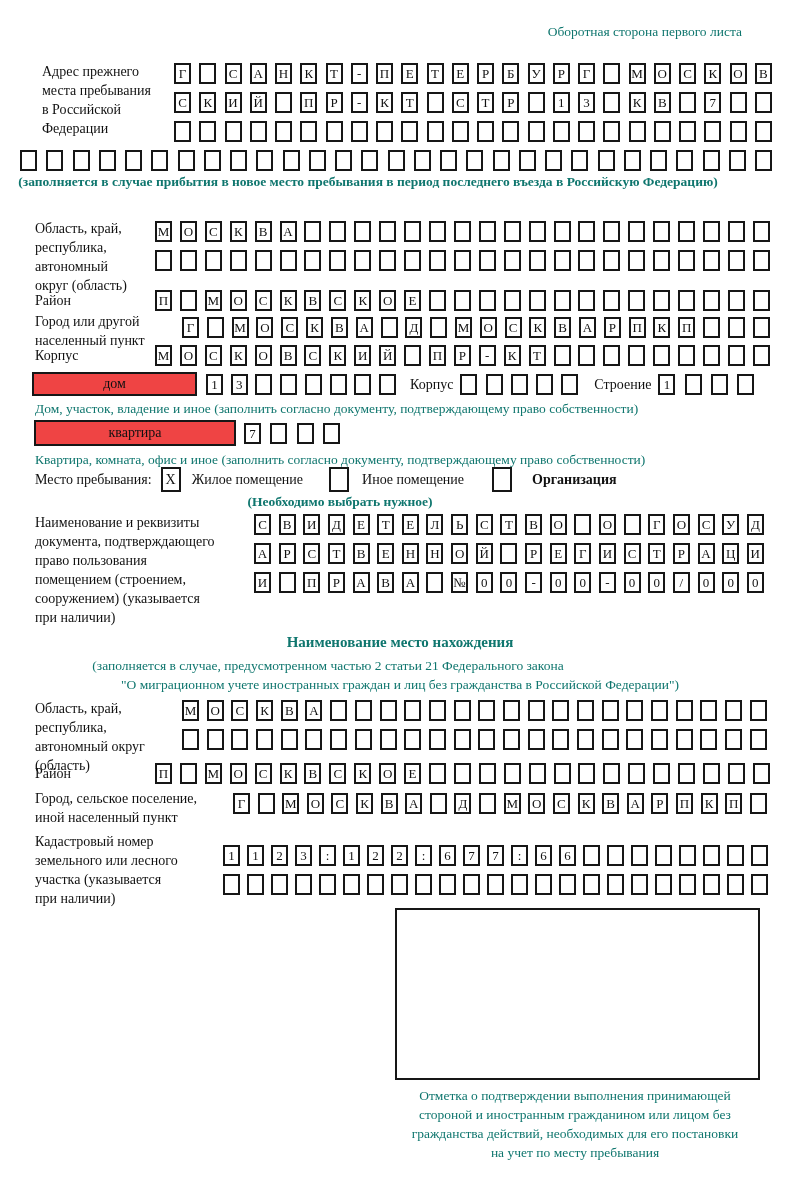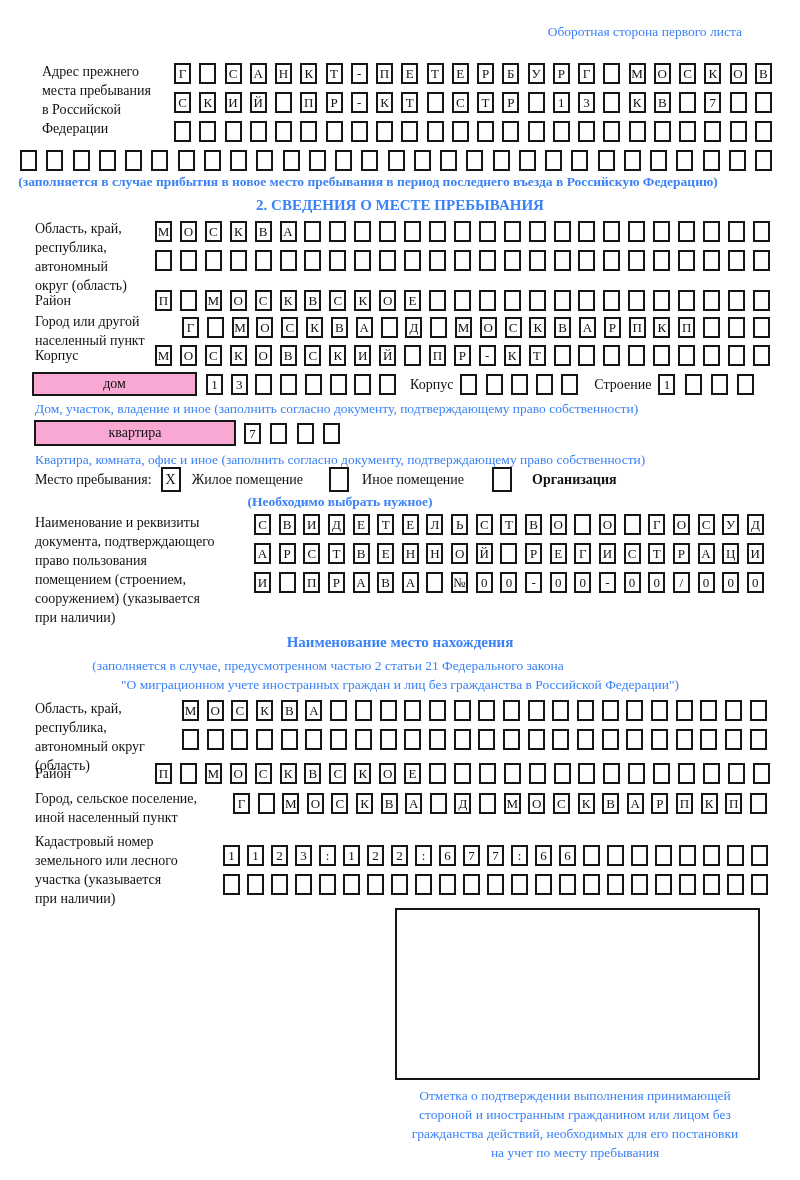--- a/index.html
+++ b/index.html
@@ -4,31 +4,31 @@
 <style>
   * { margin:0; padding:0; box-sizing:border-box; }
   html,body { background:#fff; }
   .page {
     position:relative; width:800px; height:1180px; background:#ffffff;
     font-family:"Liberation Serif","DejaVu Serif",serif; color:#111;
     overflow:hidden;
   }
   .abs { position:absolute; }
   .lbl { font-size:14px; line-height:19px; white-space:pre-line; color:#111; }
-  .cap { font-size:13.5px; color:#3b82f6; }
+  .cap { font-size:13.5px; color:#0f766e; }
   .center { text-align:center; }
   .bold { font-weight:bold; }
   .cells { display:flex; justify-content:space-between; }
   .cell {
     width:17px; height:21px; border:2px solid #161616; background:#fff;
     display:flex; align-items:center; justify-content:center;
     font-size:13px; line-height:1; flex:0 0 auto;
   }
   .widebox {
-    border:2px solid #161616; background:#f9a8d4; display:flex;
+    border:2px solid #161616; background:#ef4444; display:flex;
     align-items:center; justify-content:center; font-size:14px;
   }
   .inline-row { display:flex; align-items:center; }
   .chk {
     width:20px; height:25px; border:2px solid #161616; background:#fff;
     display:flex; align-items:center; justify-content:center; font-size:14px;
   }
   .stampbox { border:2px solid #161616; background:#fff; }
   .note-sm { font-size:13.5px; white-space:pre-line; }
 </style>
@@ -147,21 +147,20 @@
       <span class="cell"></span>
       <span class="cell"></span>
       <span class="cell"></span>
       <span class="cell"></span>
       <span class="cell"></span>
       <span class="cell"></span>
       <span class="cell"></span>
     </div>
   <div class="abs cap center" style="left:16px; top:174px; width:704px;font-weight:bold;">(заполняется в случае прибытия в новое место пребывания в период последнего въезда в Российскую Федерацию)</div>
 
-  <div class="abs cap center bold" style="left:0; top:197px; width:800px; font-size:15px;">2. СВЕДЕНИЯ О МЕСТЕ ПРЕБЫВАНИЯ</div>
 
   <div class="abs lbl" style="left:35px; top:219px;">Область, край,
 республика,
 автономный
 округ (область)</div>
   <div class="abs cells" style="left:155px; top:221px; width:615px;">
       <span class="cell">М</span>
       <span class="cell">О</span>
       <span class="cell">С</span>
       <span class="cell">К</span>

